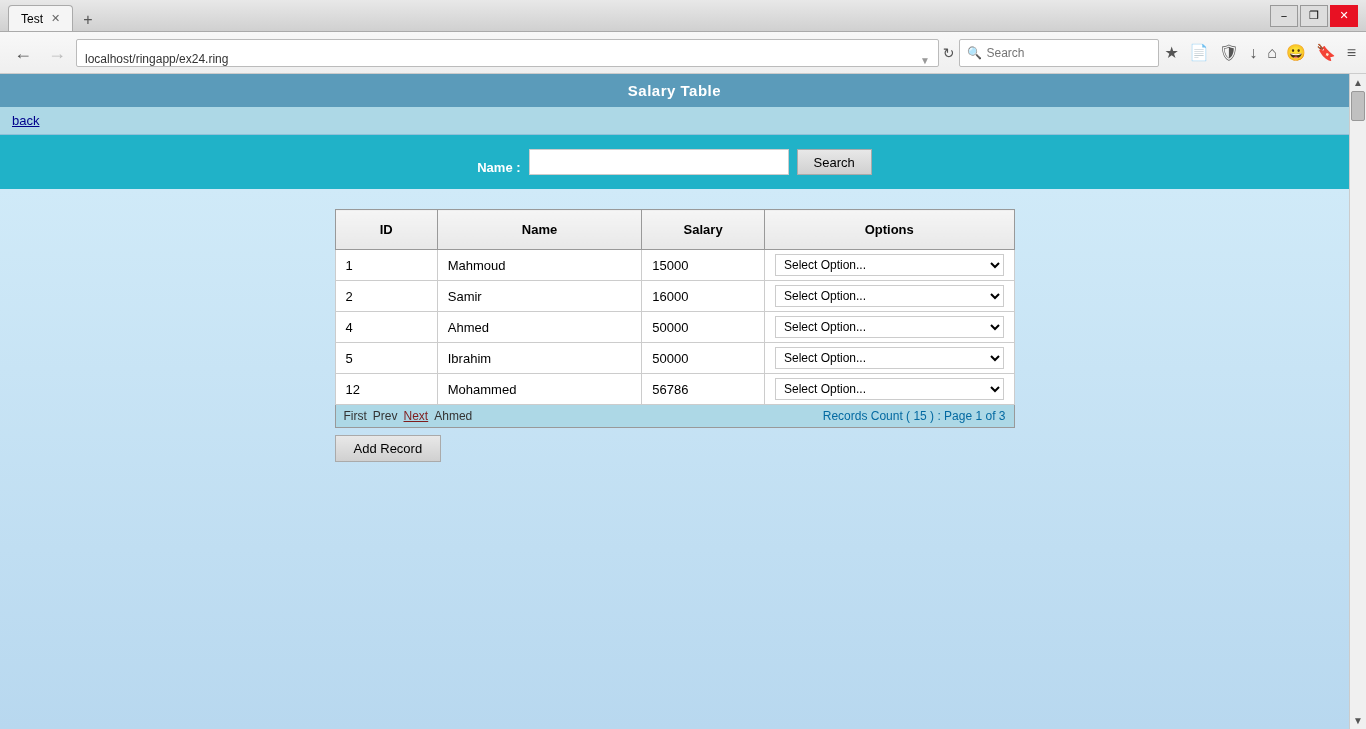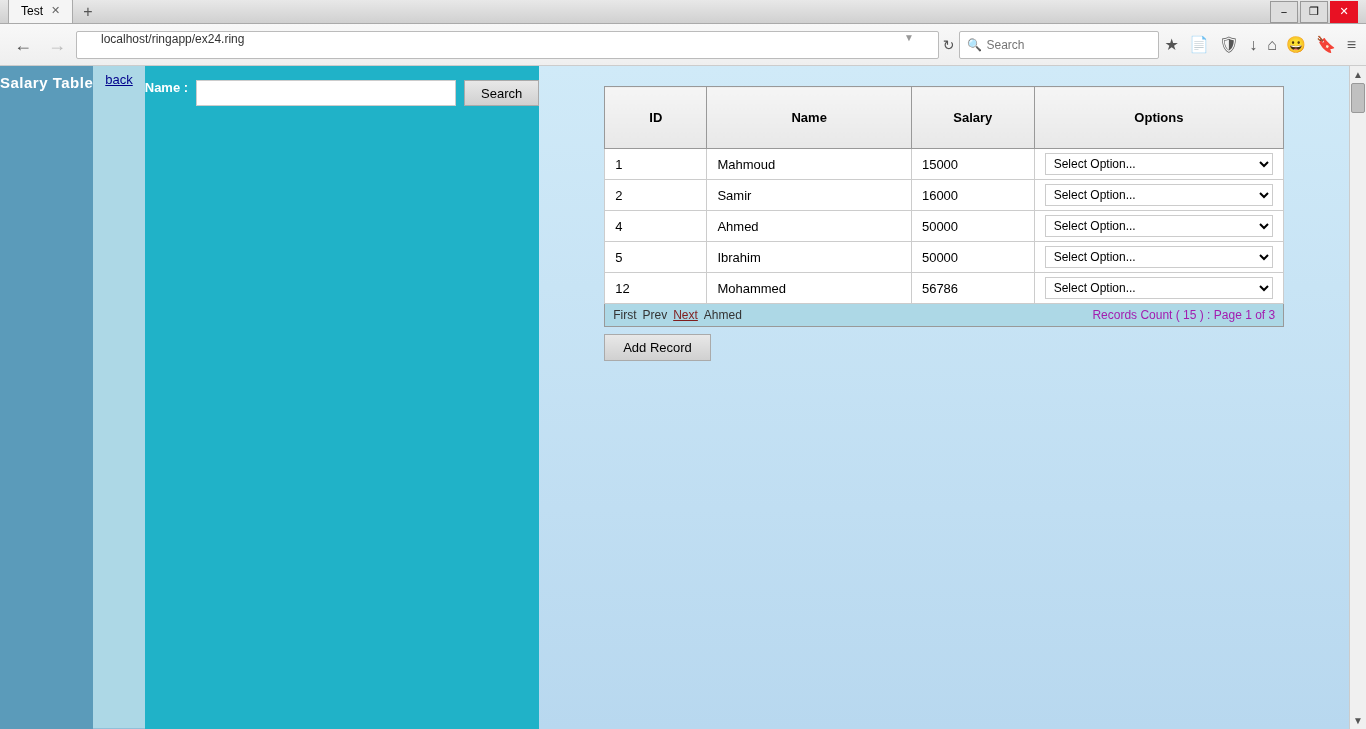--- a/index.html
+++ b/index.html
@@ -3,21 +3,21 @@
   <meta charset="utf-8">
   <style>
     * { margin: 0; padding: 0; box-sizing: border-box; }
     body { font-family: Arial, sans-serif; font-size: 13px; background: #c8e6f5; overflow-x: hidden; }
 
     
     .browser-chrome { width: 1366px; min-height: 729px; display: flex; flex-direction: column; }
 
     .title-bar {
       background: linear-gradient(to bottom, #e8e8e8, #d0d0d0);
-      height: 24px;
+      height: 32px;
       display: flex;
       align-items: center;
       padding: 0 8px;
       border-bottom: 1px solid #aaa;
     }
     .tab-area { display: flex; align-items: flex-end; flex: 1; height: 100%; }
     .tab {
       background: #f5f5f5;
       border: 1px solid #aaa;
       border-bottom: none;
@@ -53,26 +53,26 @@
       gap: 4px;
     }
     .nav-btn {
       background: none; border: none; font-size: 18px; color: #555;
       cursor: pointer; padding: 2px 6px; line-height: 1;
     }
     .nav-btn:disabled { color: #bbb; }
     .address-bar-wrap {
       flex: 1;
       display: flex;
-      align-items: flex-start;
+      align-items: flex-end;
       border: 1px solid #bbb;
       border-radius: 2px;
       background: white;
       height: 28px;
-      padding: 0 24px;
+      padding: 0 8px;
       gap: 4px;
     }
     .address-text { flex: 1; font-size: 12px; color: #333; }
     .address-arrow { font-size: 10px; color: #999; }
     .refresh-btn { background: none; border: none; font-size: 14px; color: #555; cursor: pointer; }
     .search-bar-wrap {
       display: flex;
       align-items: center;
       border: 1px solid #bbb;
       border-radius: 2px;
@@ -94,21 +94,21 @@
       display: flex; flex-direction: column; align-items: center;
     }
     .scroll-arrow { font-size: 10px; color: #555; padding: 3px; cursor: pointer; }
     .scroll-track { flex: 1; width: 100%; position: relative; }
     .scroll-thumb { 
       position: absolute; top: 0; left: 1px; right: 1px; height: 30px;
       background: #c0c0c0; border: 1px solid #999; border-radius: 2px;
     }
 
     
-    .page-content { flex: 1; display: flex; flex-direction: row; }
+    .page-content { flex: 1; display: flex; flex-direction: column; }
 
     
     .header-banner {
       background: #5b9bba;
       color: white;
       text-align: center;
       padding: 8px 0;
       font-size: 15px;
       font-weight: bold;
       letter-spacing: 0.5px;
@@ -125,21 +125,21 @@
       text-decoration: underline;
       cursor: pointer;
       font-size: 13px;
     }
 
     
     .search-section {
       background: #20b2c8;
       padding: 14px 0;
       display: flex;
-      align-items: flex-start;
+      align-items: flex-end;
       justify-content: center;
       gap: 8px;
     }
     .name-label { color: white; font-size: 13px; font-weight: bold; }
     .name-input {
       width: 260px; height: 26px;
       border: 1px solid #ccc;
       background: white;
       padding: 2px 6px;
       font-size: 13px;
@@ -167,21 +167,21 @@
     
     .data-table-wrap { width: 680px; }
     .data-table {
       width: 100%;
       border-collapse: collapse;
       border: 1px solid #999;
     }
     .data-table th {
       background: linear-gradient(to bottom, #f5f5f5, #e8e8e8);
       border: 1px solid #999;
-      padding: 23px 10px;
+      padding: 12px 10px;
       font-size: 13px;
       font-weight: bold;
       text-align: center;
     }
     .data-table td {
       border: 1px solid #ccc;
       padding: 4px 10px;
       font-size: 13px;
       background: white;
     }
@@ -208,21 +208,21 @@
       align-items: center;
       justify-content: space-between;
       padding: 4px 8px;
       font-size: 12px;
       border: 1px solid #999;
       border-top: none;
     }
     .pagination-links { display: flex; gap: 6px; }
     .pagination-link { color: #333; cursor: pointer; }
     .pagination-link.active { color: #7f1d1d; text-decoration: underline; }
-    .pagination-info { color: #a21caf; }
+    .pagination-info { color: #0369a1; }
 
     
     .add-record-wrap { width: 680px; margin-top: 7px; }
     .add-record-btn {
       background: linear-gradient(to bottom, #e8e8e8, #d0d0d0);
       border: 1px solid #aaa;
       padding: 5px 18px;
       font-size: 13px;
       cursor: pointer;
     }

